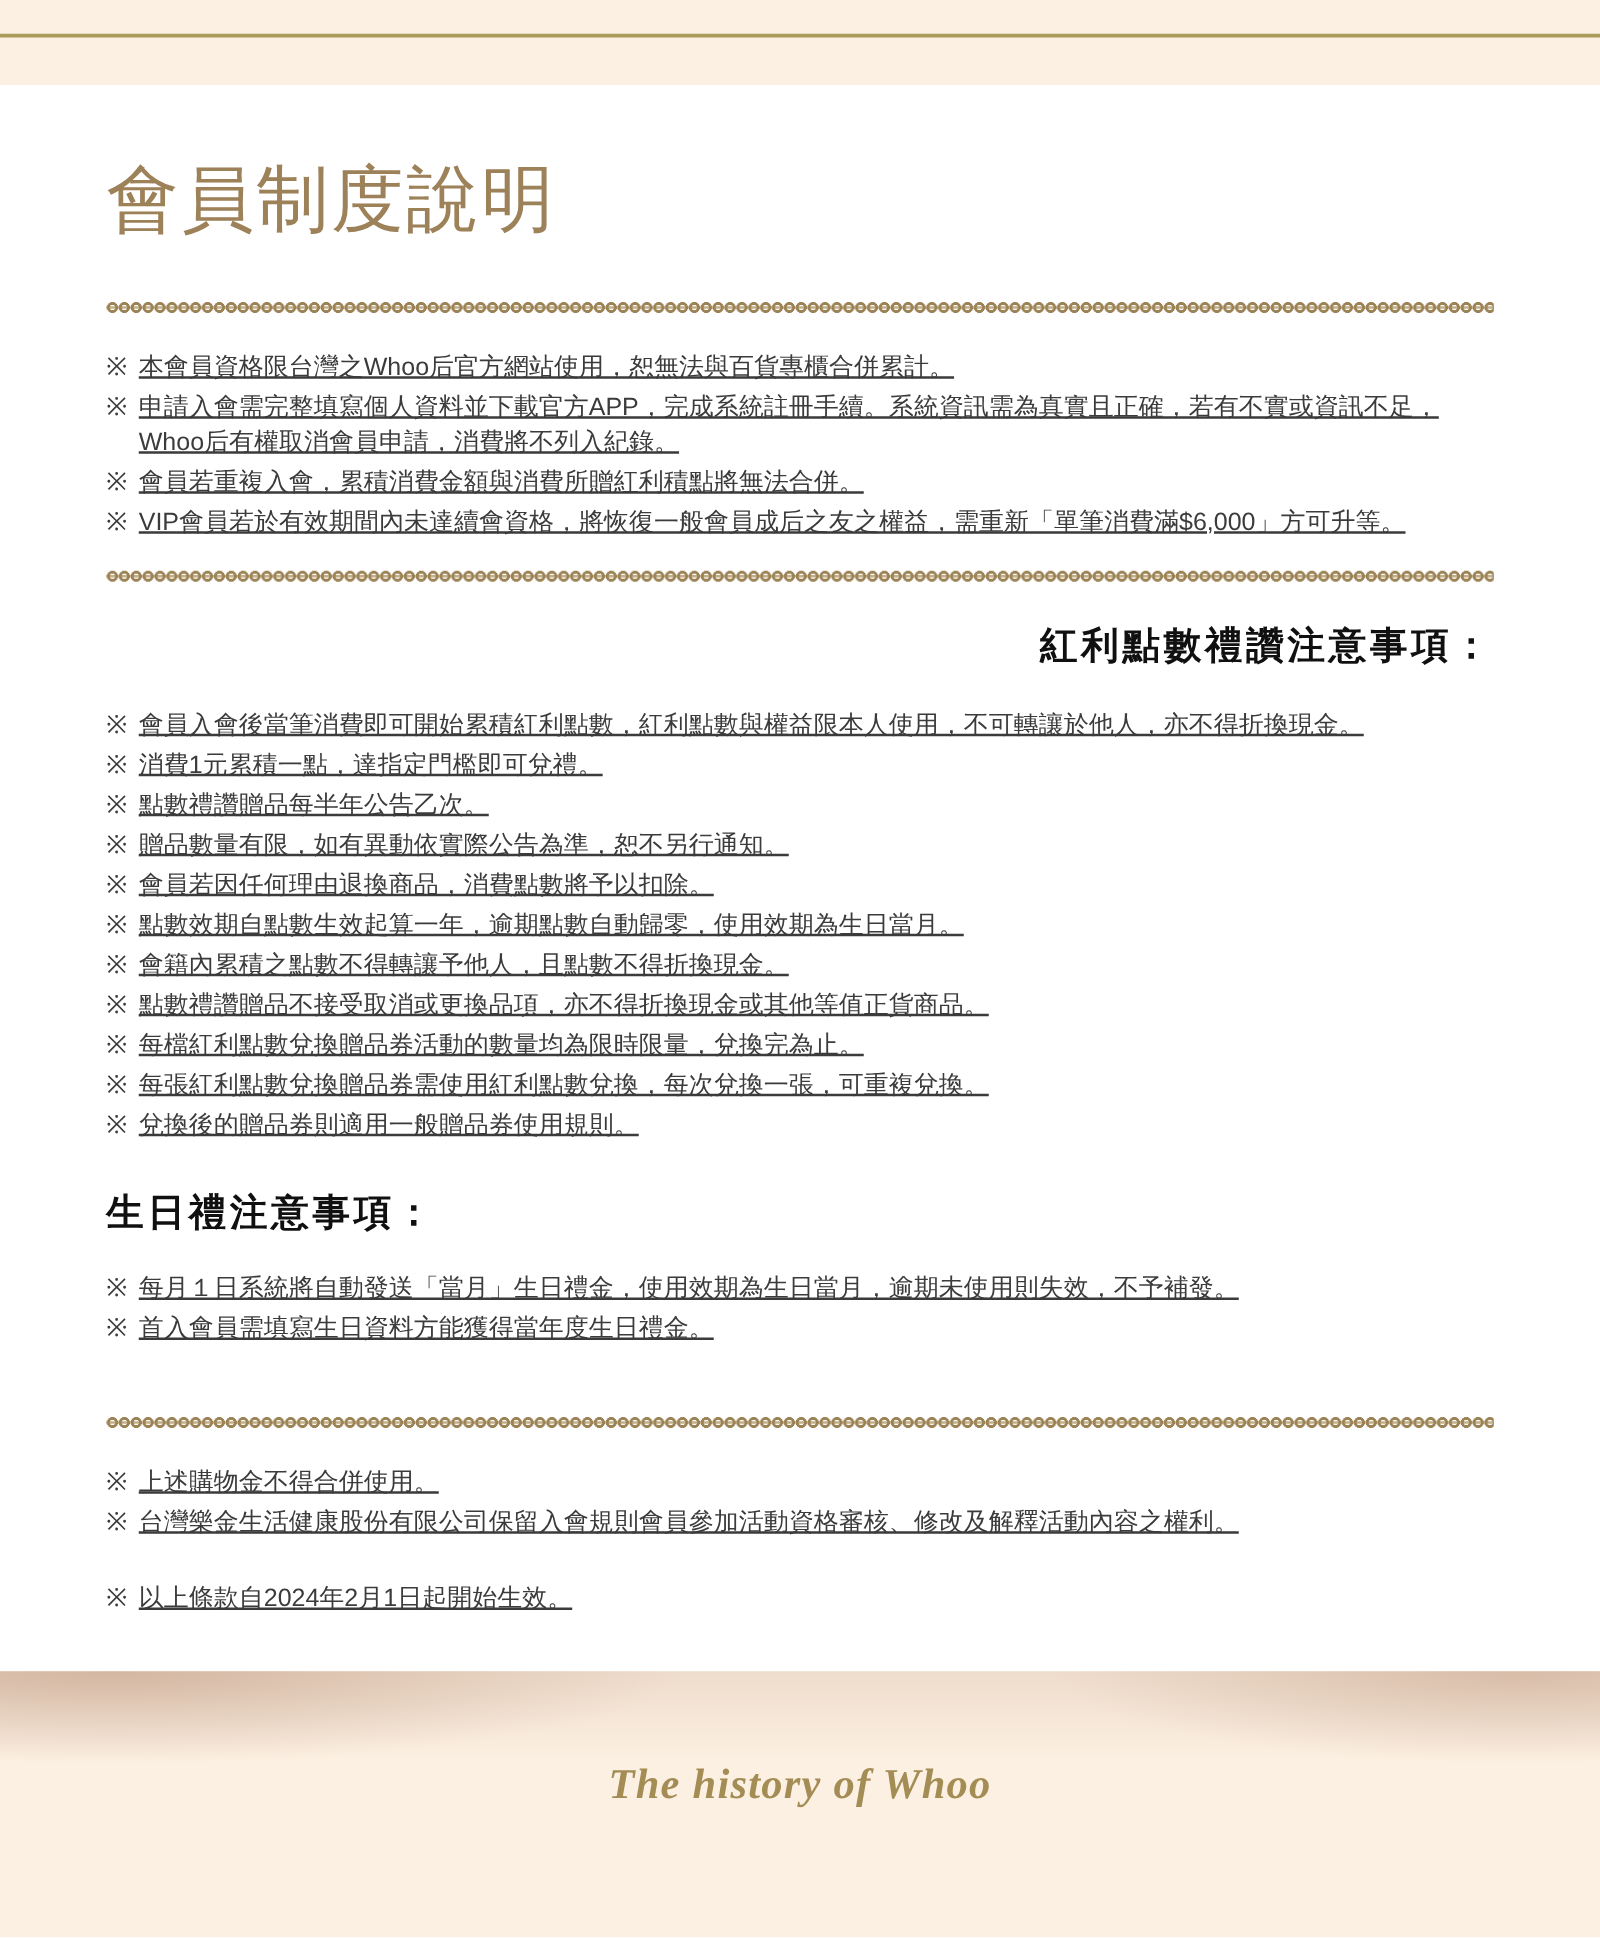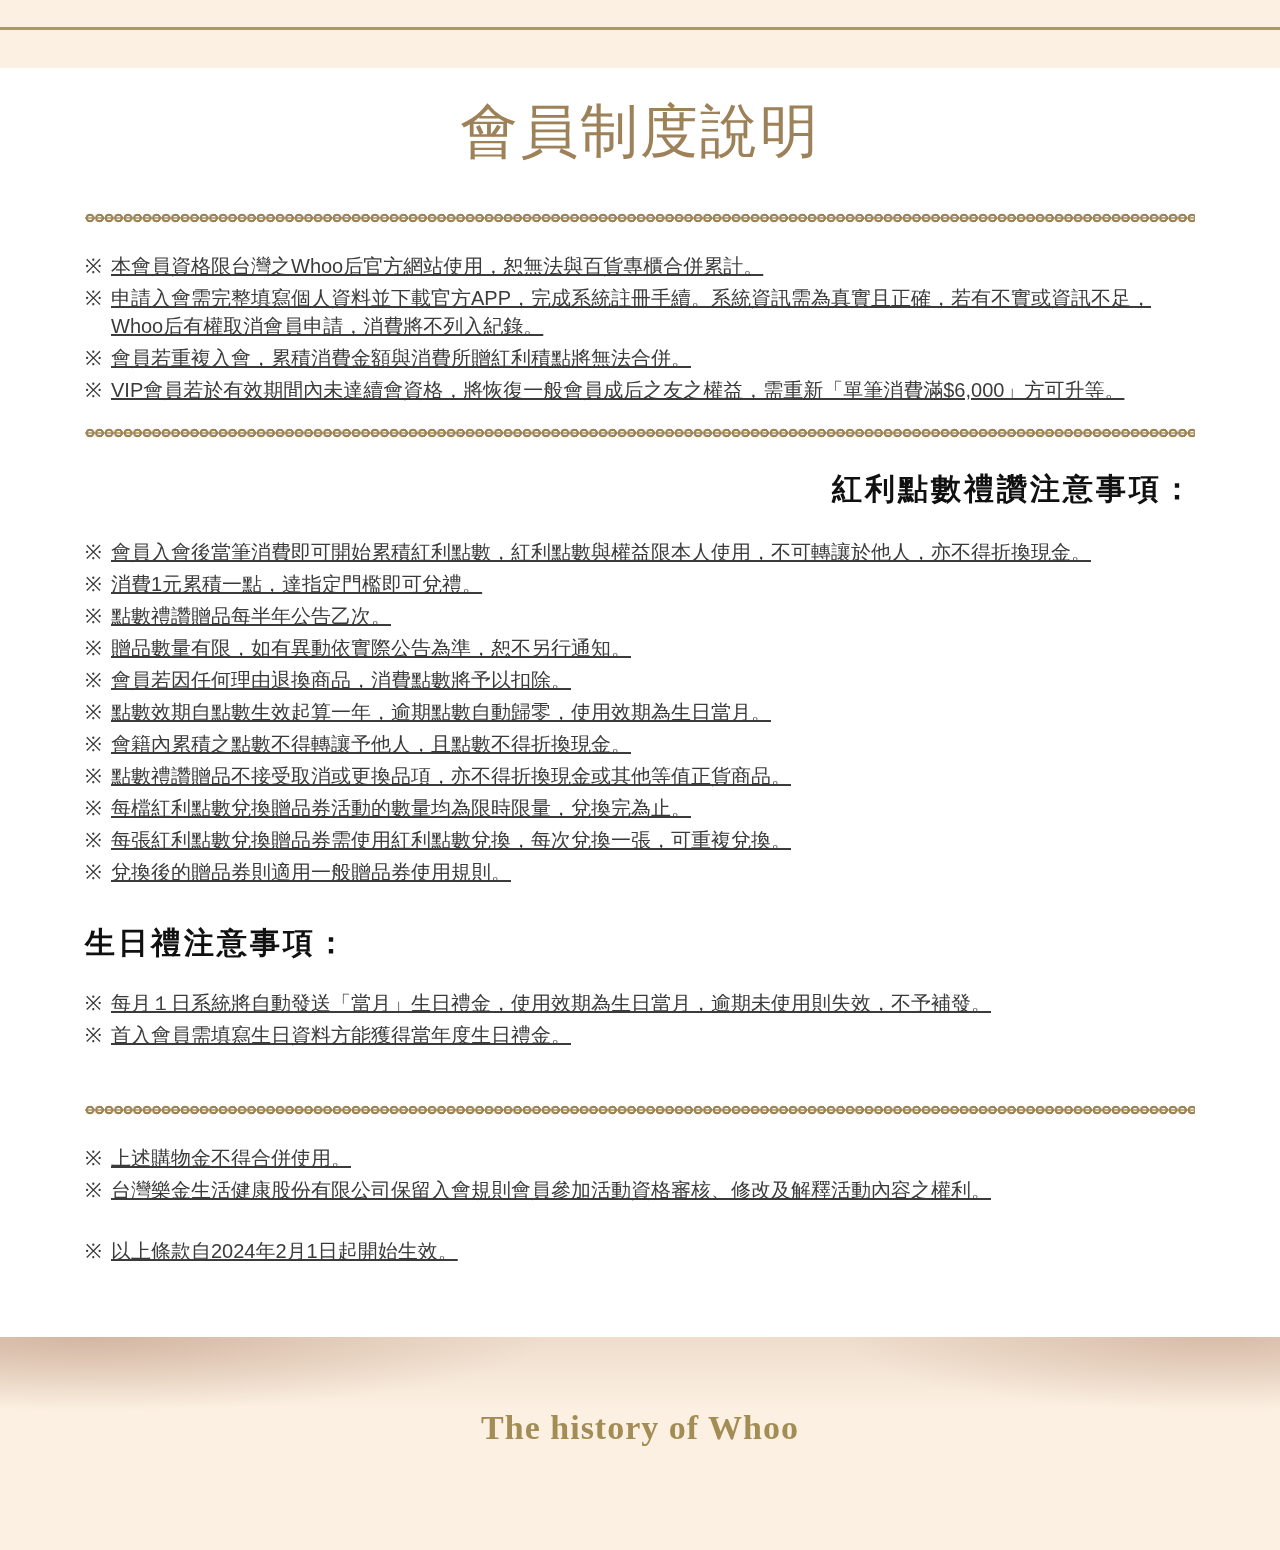--- a/index.html
+++ b/index.html
@@ -16,22 +16,22 @@
   html,body{background:#ffffff;}
   body{
     width:1280px;height:1550px;overflow:hidden;position:relative;
     font-family:"Liberation Sans", sans-serif;
     color:var(--body-text);
   }
   .top-band{height:68px;background:var(--cream);position:relative;}
   .gold-rule{position:absolute;left:0;right:0;top:27px;height:3px;background:var(--gold-rule);}
   .content{padding:0 85px;}
   .page-title{
-    margin-top:28px;
-    text-align:center;
+    margin-top:56px;
+    text-align:left;
     font-family:"Liberation Serif", serif;
     font-weight:400;
     font-size:58px;
     line-height:72px;
     letter-spacing:2px;
     color:var(--title-gold);
   }
   .chain{
     height:12px;
     background-image:
@@ -72,20 +72,21 @@
   .birthday-list{margin-top:26px;}
   .birthday-list .note-item{line-height:28px;margin-bottom:4px;}
   .legal-list{margin-top:28px;}
   .legal-list .note-item{margin-bottom:4px;}
   .effective-item{margin-top:33px;}
   .footer{
     position:absolute;
     left:0;right:0;bottom:0;
     height:213px;
     background:var(--cream);
+    font-style:italic;
   }
   .footer::before{
     content:"";
     position:absolute;left:0;right:0;top:0;height:95px;
     background:
       radial-gradient(55% 120% at 7% 0%, rgba(178,136,110,0.45), rgba(178,136,110,0) 65%),
       radial-gradient(45% 120% at 95% 0%, rgba(178,136,110,0.38), rgba(178,136,110,0) 65%),
       linear-gradient(rgba(190,150,124,0.22), rgba(190,150,124,0) 75%);
     pointer-events:none;
   }

